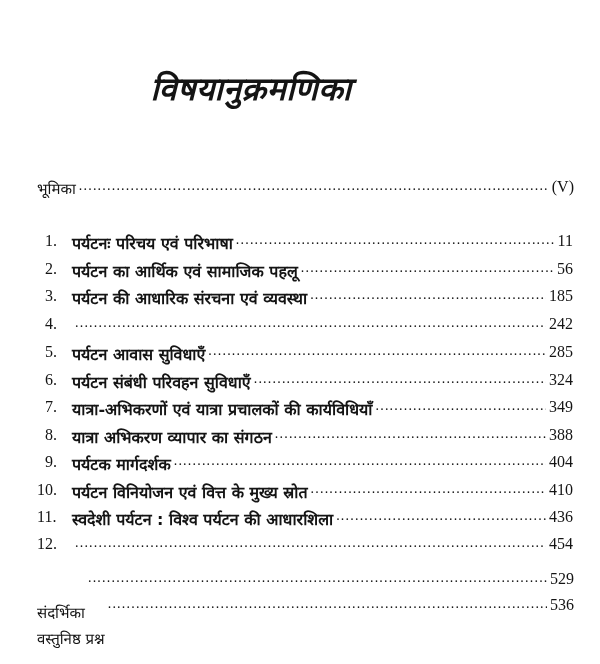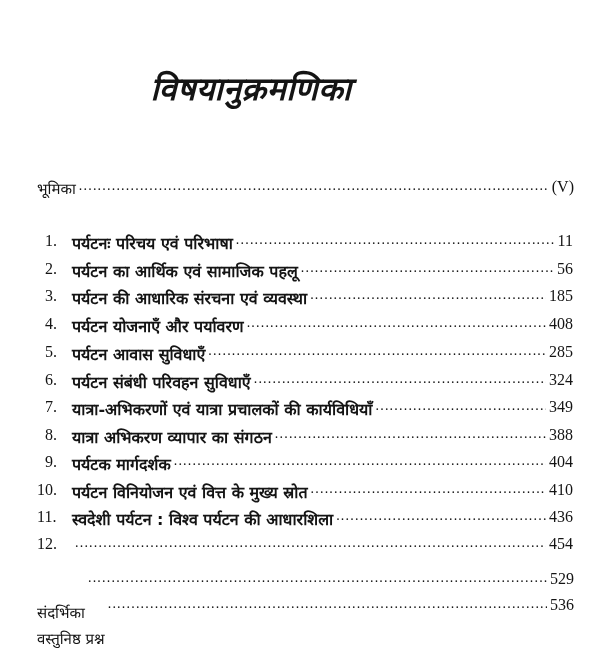--- a/index.html
+++ b/index.html
@@ -43,23 +43,22 @@
   <span class="page">56</span>
 </div>
 <div class="row ch" style="top:287px; left:45px; width:528px;">
   <span class="num" style="width:27px">3.</span>
   <span class="label">पर्यटन की आधारिक संरचना एवं व्यवस्था</span>
   <span class="dots"></span>
   <span class="page">185</span>
 </div>
 <div class="row ch" style="top:315px; left:45px; width:528px;">
   <span class="num" style="width:27px">4.</span>
-  <span class="label">पर्यटन योजनाएँ और पर्यावरण</span>
   <span class="dots"></span>
-  <span class="page">408</span>
+  <span class="page">242</span>
 </div>
 <div class="row ch" style="top:343px; left:45px; width:528px;">
   <span class="num" style="width:27px">5.</span>
   <span class="label">पर्यटन आवास सुविधाएँ</span>
   <span class="dots"></span>
   <span class="page">285</span>
 </div>
 <div class="row ch" style="top:371px; left:45px; width:528px;">
   <span class="num" style="width:27px">6.</span>
   <span class="label">पर्यटन संबंधी परिवहन सुविधाएँ</span>

